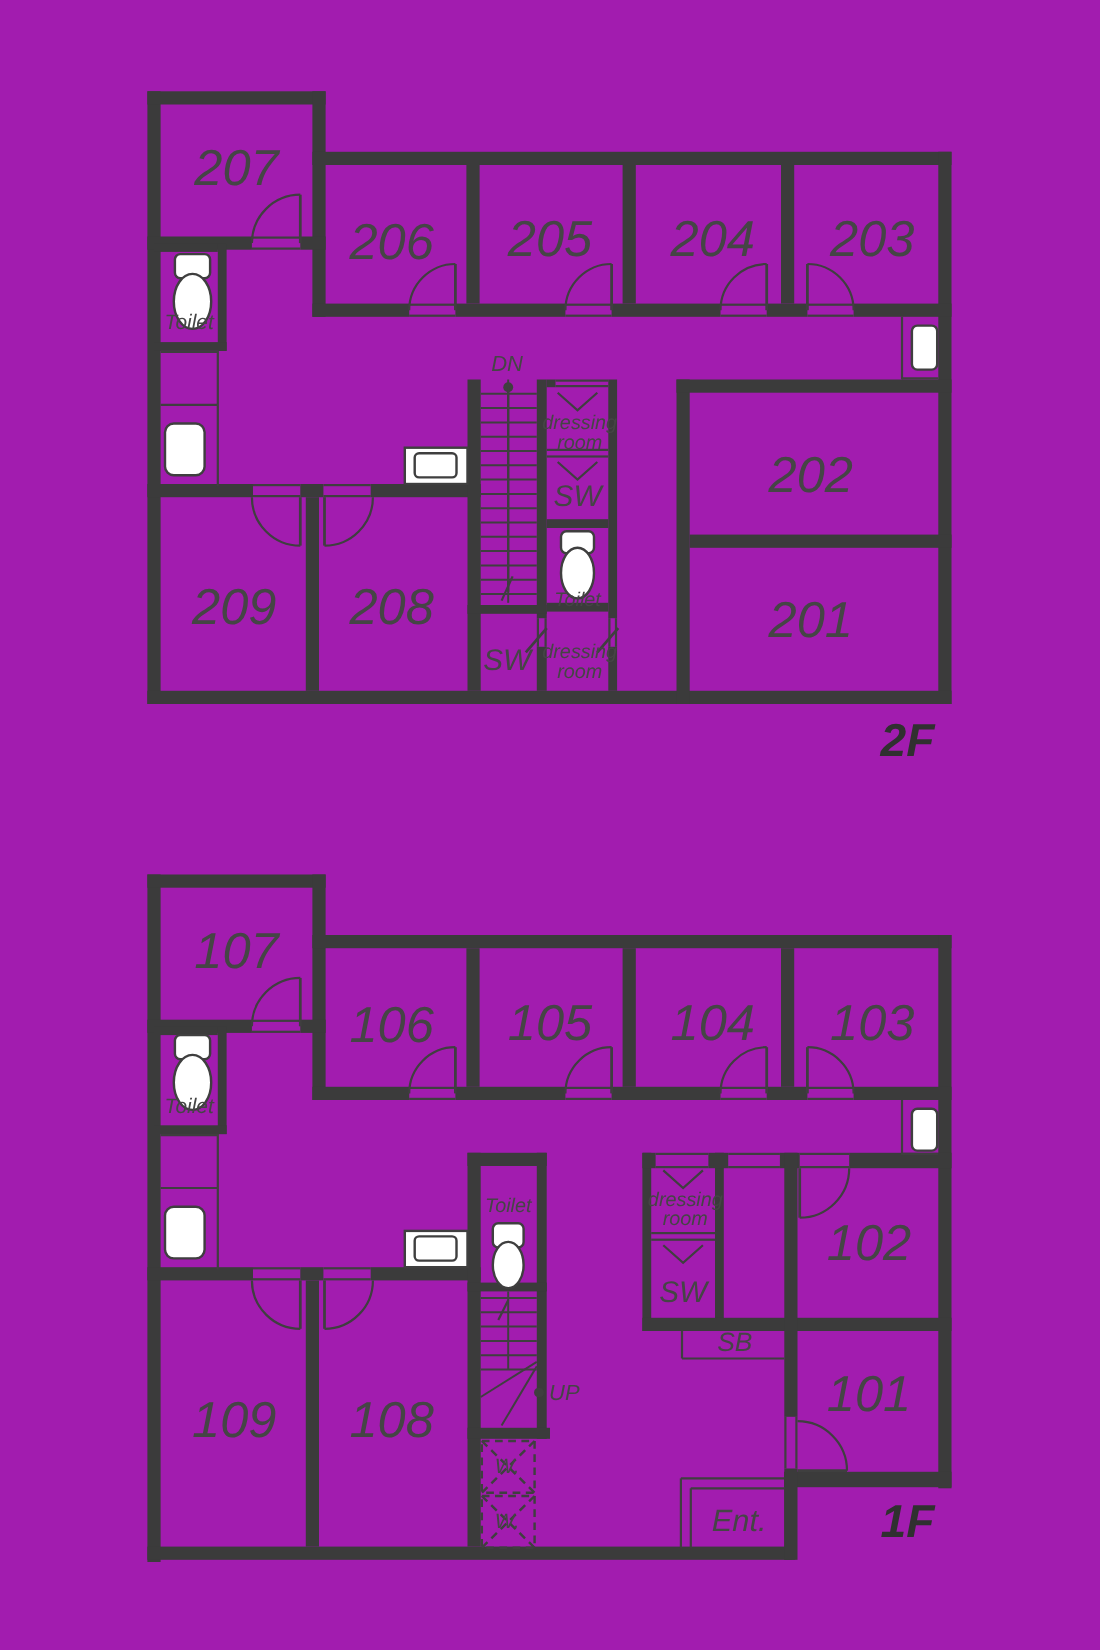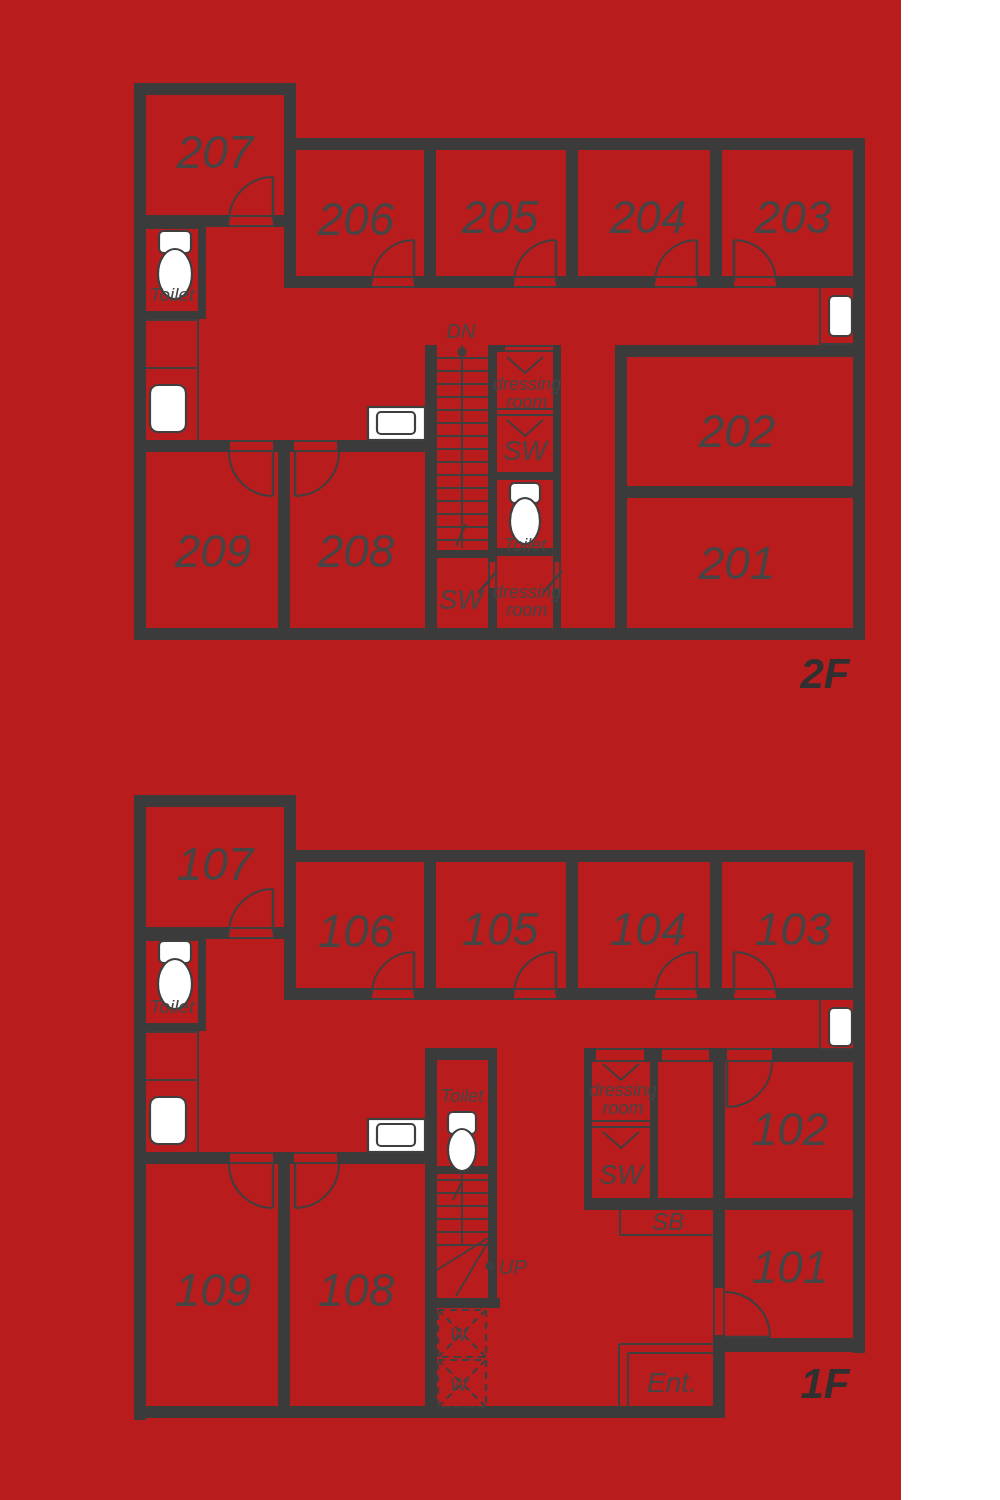--- a/index.html
+++ b/index.html
@@ -1,16 +1,16 @@
 <!DOCTYPE html>
 <html><head>
 <meta charset="utf-8">
 <style>
   html,body{margin:0;padding:0;background:#ffffff;}
-  .page{width:901px;height:1500px;position:relative;background:#b91c1c;}
+  .page{width:1000px;height:1500px;position:relative;background:#a21caf;}
   svg{display:block;}
   .wall rect{fill:#3b3b3b;}
   .sill{fill:#3f3f3f;}
   .ln{stroke:#3f3f3f;stroke-width:2;fill:none;}
   .arc{stroke:#3f3f3f;stroke-width:2;fill:none;}
   .leaf{stroke:#3f3f3f;stroke-width:2.5;fill:none;}
   .tread{stroke:#3f3f3f;stroke-width:1.8;fill:none;}
   .dash{stroke:#3f3f3f;stroke-width:2.2;fill:none;stroke-dasharray:7 5;}
   .fix{stroke:#3f3f3f;stroke-width:2.2;fill:#ffffff;}
   text{font-family:"Liberation Sans","DejaVu Sans",sans-serif;text-anchor:middle;dominant-baseline:central;fill:#454545;font-style:italic;}

